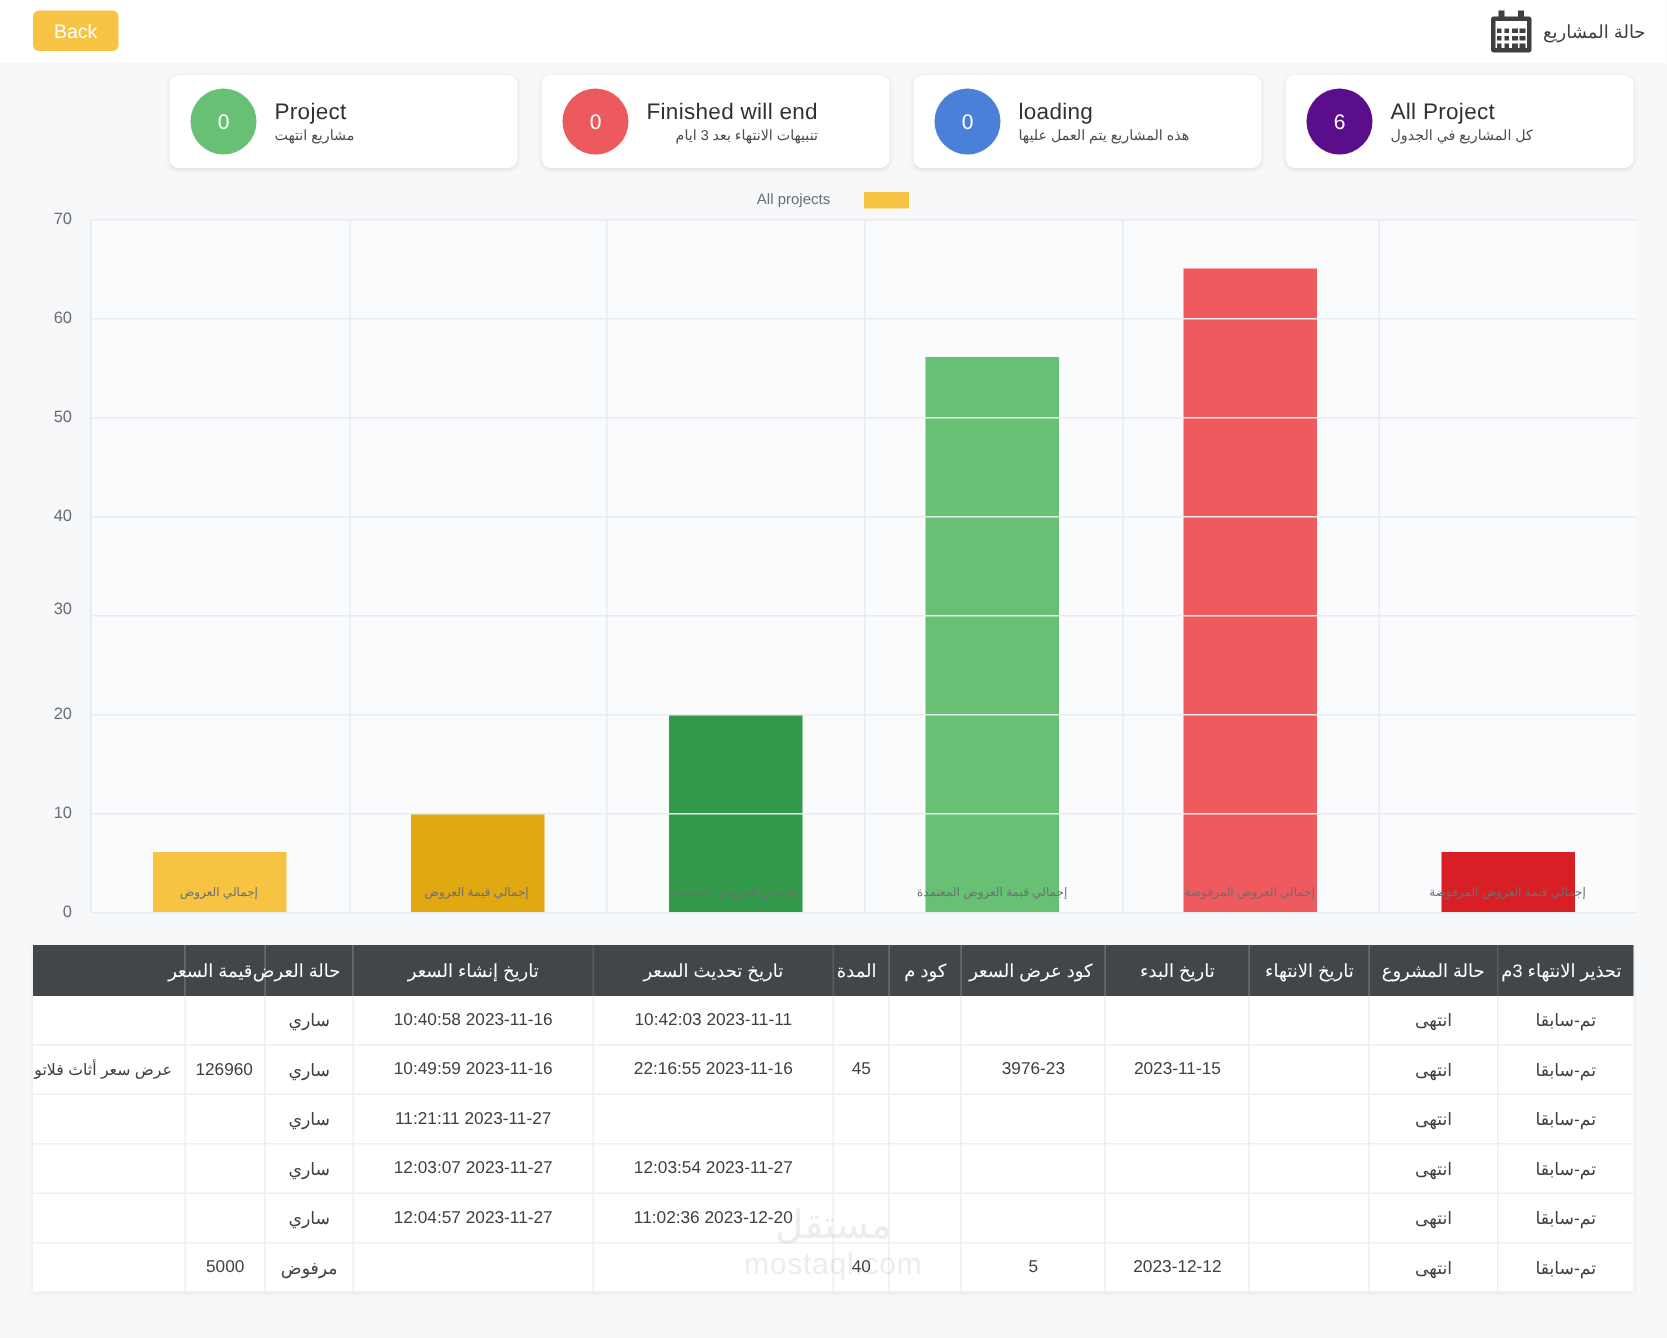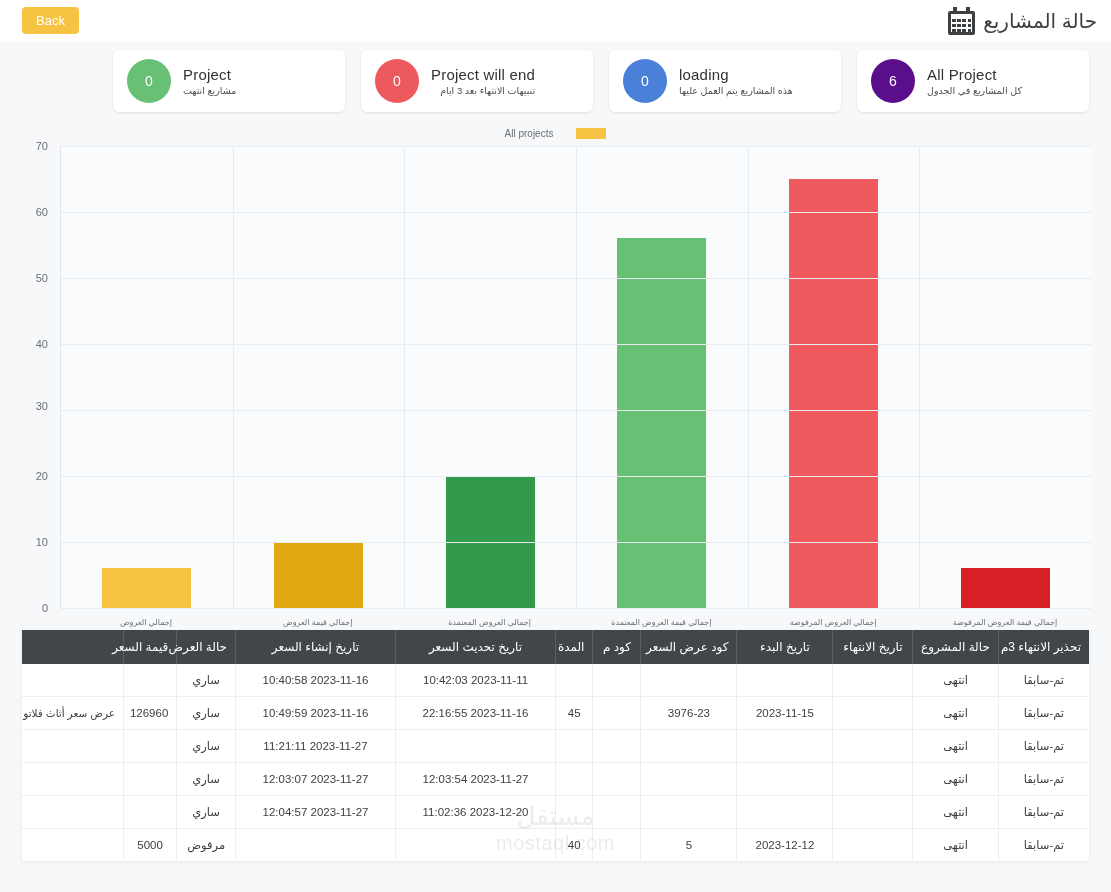--- a/index.html
+++ b/index.html
@@ -24,21 +24,21 @@
     font-size: 13px; font-weight: 400;
     padding: 6px 14px; cursor: pointer;
     font-family: "Liberation Sans", sans-serif;
     position: absolute; left: 22px; top: 7px;
   }
   .page-head {
     position: absolute; right: 14px; top: 0; height: 42px;
     display: flex; align-items: center; gap: 8px;
     direction: rtl;
   }
-  .page-head .title { font-size: 20px; color: #3c4043; }
+  .page-head .title { font-size: 12px; color: #3c4043; }
   .cal-icon { width: 27px; height: 28px; position: relative; flex: none; }
   .cal-icon .body {
     position: absolute; left: 0; top: 4px; width: 27px; height: 24px;
     border: 3px solid #3c4043; border-radius: 2px;
   }
   .cal-icon .peg {
     position: absolute; top: 0; width: 4px; height: 6px; background: #3c4043;
   }
   .cal-icon .peg.l { left: 5px; }
   .cal-icon .peg.r { right: 5px; }
@@ -94,21 +94,21 @@
   }
   .hline { position: absolute; left: 0; right: 0; height: 1px; background: #e9ecef; }
   .vline { position: absolute; top: 0; bottom: 0; width: 1px; background: #e9ecef; }
   .bars {
     position: absolute; left: 0; right: 0; bottom: 0; top: 0;
     display: flex;
   }
   .bar-slot { flex: 1; position: relative; display: flex; justify-content: center; align-items: flex-end; }
   .bar { width: 52%; }
   .x-labels {
-    position: absolute; left: 40px; right: 0; top: 472px;
+    position: absolute; left: 40px; right: 0; top: 444px;
     display: flex;
   }
   .x-labels .xl {
     flex: 1; text-align: center; font-size: 8px; color: #6b6f73;
     direction: rtl;
   }
 
   
   .table-wrap {
     margin: 4px 22px 0 22px;
@@ -185,21 +185,21 @@
     <div class="card">
       <span class="bubble" style="background:#4a80d8">0</span>
       <span class="card-text">
         <span class="card-title">loading</span>
         <span class="card-sub">هذه المشاريع يتم العمل عليها</span>
       </span>
     </div>
     <div class="card">
       <span class="bubble" style="background:#ec5a5e">0</span>
       <span class="card-text">
-        <span class="card-title">Project will end</span>
+        <span class="card-title">Finished will end</span>
         <span class="card-sub">تنبيهات الانتهاء بعد 3 ايام</span>
       </span>
     </div>
     <div class="card">
       <span class="bubble" style="background:#67c073">0</span>
       <span class="card-text">
         <span class="card-title">Project</span>
         <span class="card-sub">مشاريع انتهت</span>
       </span>
     </div>

